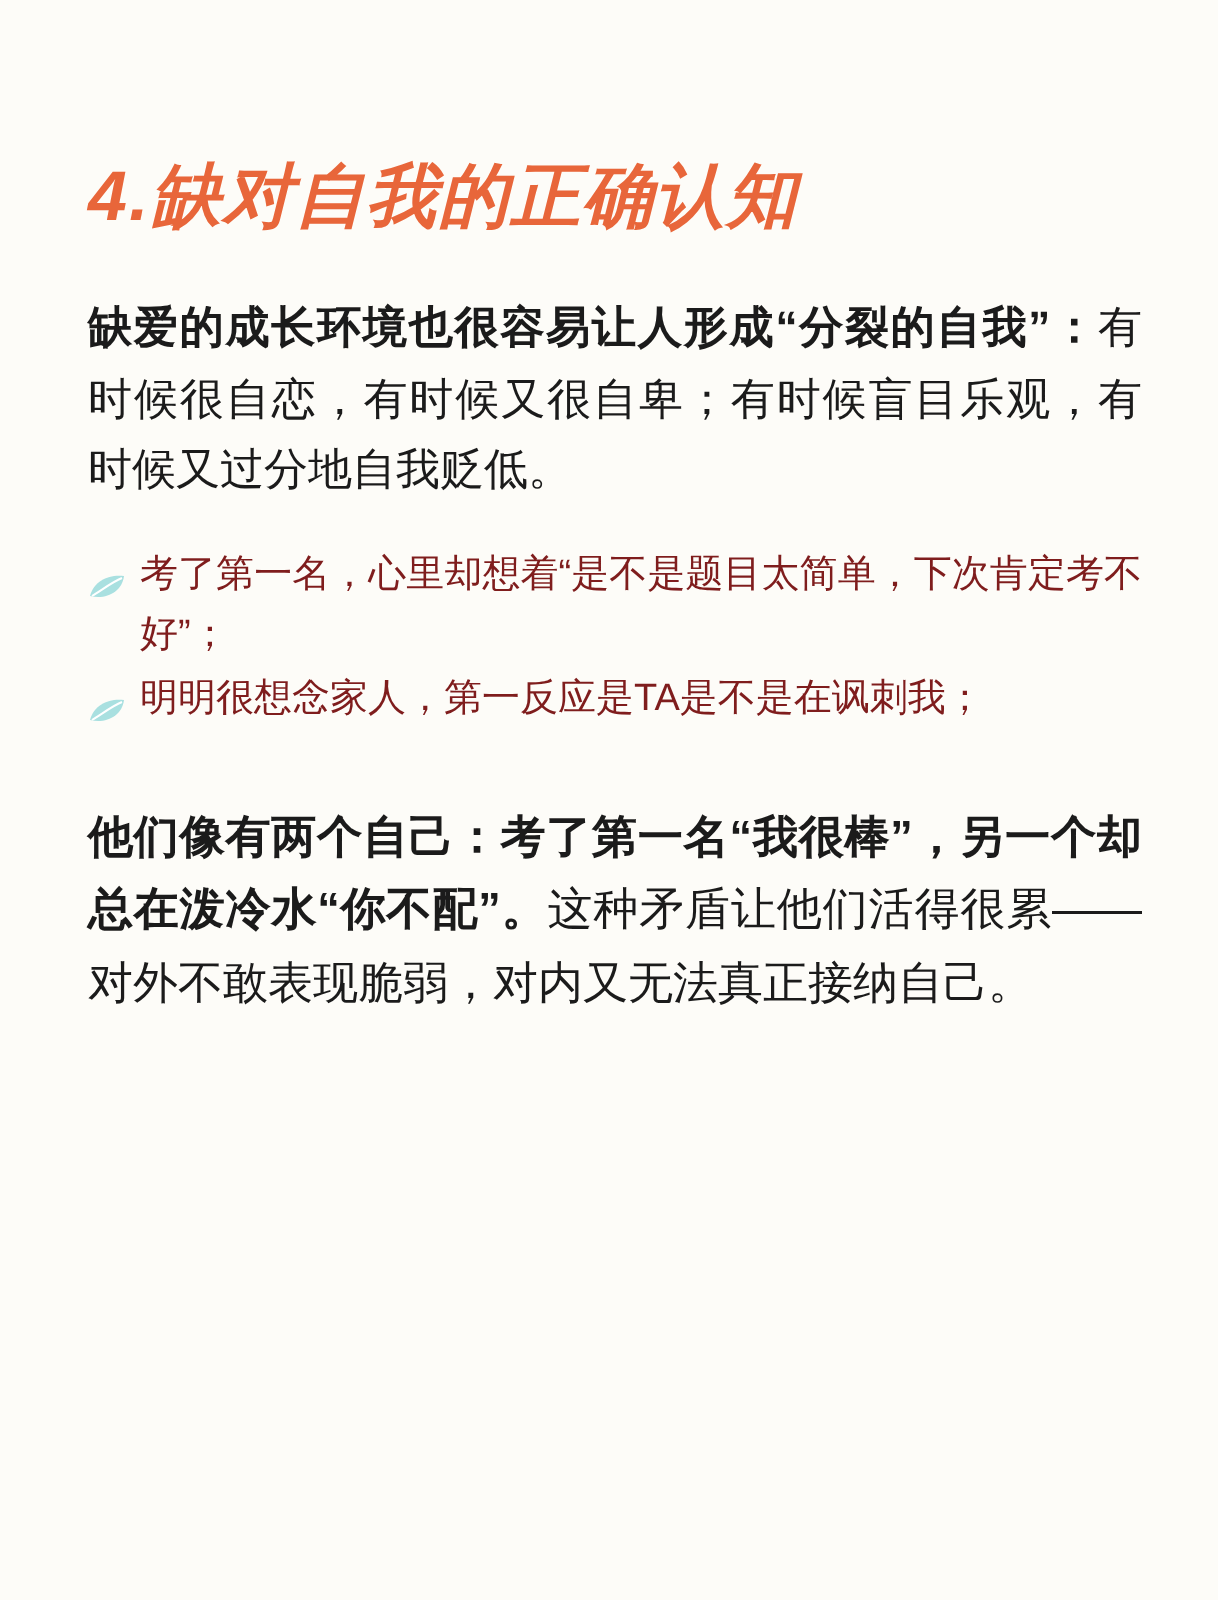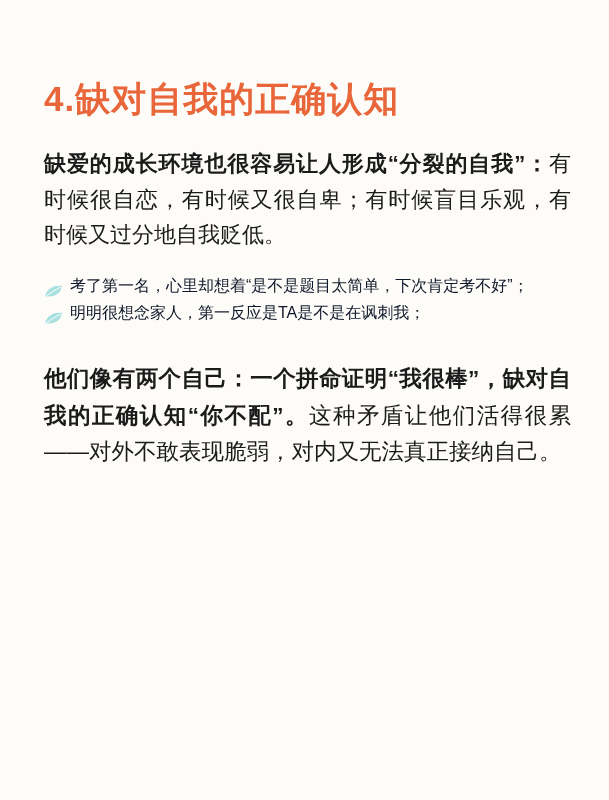--- a/index.html
+++ b/index.html
@@ -23,41 +23,42 @@
     background: #fdfcf8;
   }
   .title {
     font-size: 35px;
     font-weight: bold;
     color: #e8663a;
     letter-spacing: 1px;
     line-height: 1.2;
     margin: 0 0 26px 0;
     white-space: nowrap;
+    font-style: italic;
   }
   .para {
     font-size: 22px;
     line-height: 1.62;
     margin: 0 0 20px 0;
     text-align: justify;
     color: #1b1b1b;
   }
   .para b {
     font-weight: bold;
   }
   .bullets {
     margin: 6px 0 0 0;
     padding: 0;
     list-style: none;
   }
   .bullet {
     position: relative;
-    font-size: 16px;
+    font-size: 19px;
     line-height: 1.58;
-    color: #0f172a;
+    color: #7f1d1d;
     padding-left: 26px;
     margin-bottom: 2px;
     text-align: justify;
   }
   .leaf-icon {
     position: absolute;
     left: 0;
     top: 7px;
     width: 19px;
     height: 13px;
@@ -104,16 +105,16 @@
           <path d="M2 11 C7 8, 12 4, 17 2" stroke="#ffffff" stroke-width="1" fill="none"></path>
         </svg>
       </span>
       <span>明明很想念家人，第一反应是TA是不是在讽刺我；</span>
     </li>
   </ul>
 
   <div class="spacer"></div>
 
   <p class="closing">
-    <b>他们像有两个自己：一个拼命证明“我很棒”，缺对自我的正确认知“你不配”。</b><span>这种矛盾让他们活得很累——对外不敢表现脆弱，对内又无法真正接纳自己。</span>
+    <b>他们像有两个自己：考了第一名“我很棒”，另一个却总在泼冷水“你不配”。</b><span>这种矛盾让他们活得很累——对外不敢表现脆弱，对内又无法真正接纳自己。</span>
   </p>
 
 </div>
 
 </body></html>

